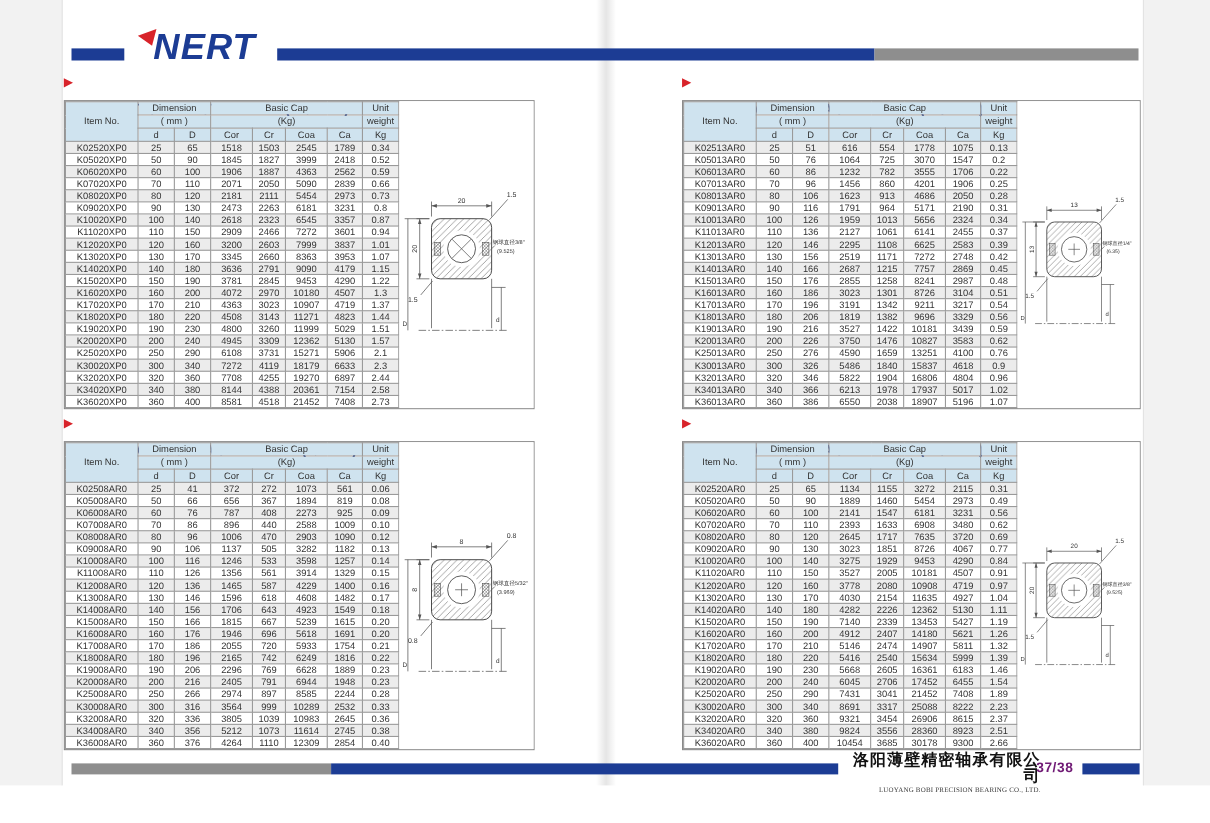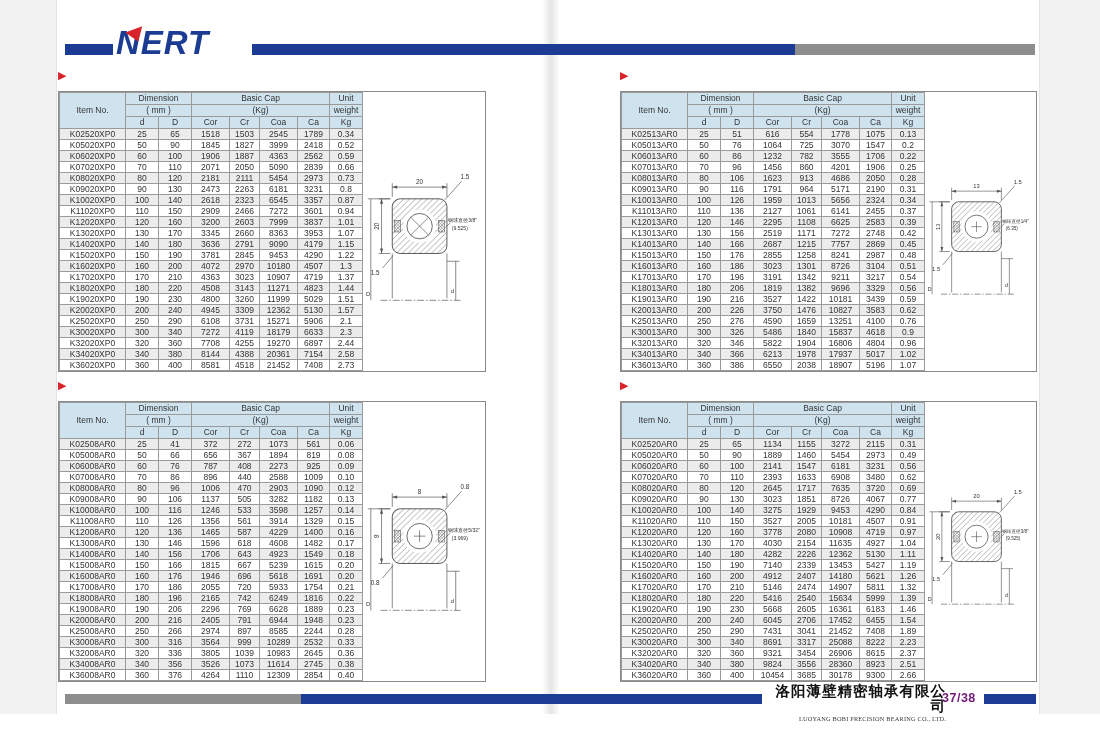--- a/index.html
+++ b/index.html
@@ -12,21 +12,21 @@
   .edge { position:absolute; top:0; height:714px; background:#f2f2f2; }
   .edge-left  { left:0; width:57px; border-right:1px solid #e3e3e3; }
   .edge-right { left:1039px; width:61px; border-left:1px solid #e3e3e3; }
   .fold { position:absolute; left:542px; top:0; width:18px; height:714px;
           background:linear-gradient(90deg, rgba(0,0,0,0) 0%, rgba(0,0,0,0.10) 50%, rgba(0,0,0,0) 100%); }
   
   .bar { position:absolute; height:11px; top:44px; }
   .bar-dash { left:65px; width:48px; background:#1c3c94; }
   .bar-blue-top { left:252px; width:543px; background:#1c3c94; }
   .bar-gray-top { left:795px; width:240px; background:#8e8e8e; }
-  .logo { position:absolute; left:116px; top:22px; width:140px; height:42px; }
+  .logo { position:absolute; left:116px; top:22px; width:140px; height:42px;text-align:center; }
   .logo-text { font-size:33px; font-weight:bold; font-style:italic; color:#1c3c94;
                letter-spacing:1px; line-height:42px; }
   .logo-tri { position:absolute; left:11px; top:7px; width:0; height:0;
               border-left:9px solid transparent; border-right:9px solid transparent;
               border-top:13px solid #d8232a; transform:rotate(-20deg); }
   
   .slot { position:absolute; width:428px; }
   #slot-0 { left:58px;  top:64px; }
   #slot-1 { left:620px; top:64px; width:417px; }
   #slot-2 { left:58px;  top:374px; }
@@ -969,21 +969,21 @@
               <td>3805</td>
               <td>1039</td>
               <td>10983</td>
               <td>2645</td>
               <td>0.36</td>
             </tr>
             <tr>
               <td>K34008AR0</td>
               <td>340</td>
               <td>356</td>
-              <td>3526</td>
+              <td>5212</td>
               <td>1073</td>
               <td>11614</td>
               <td>2745</td>
               <td>0.38</td>
             </tr>
             <tr>
               <td>K36008AR0</td>
               <td>360</td>
               <td>376</td>
               <td>4264</td>

